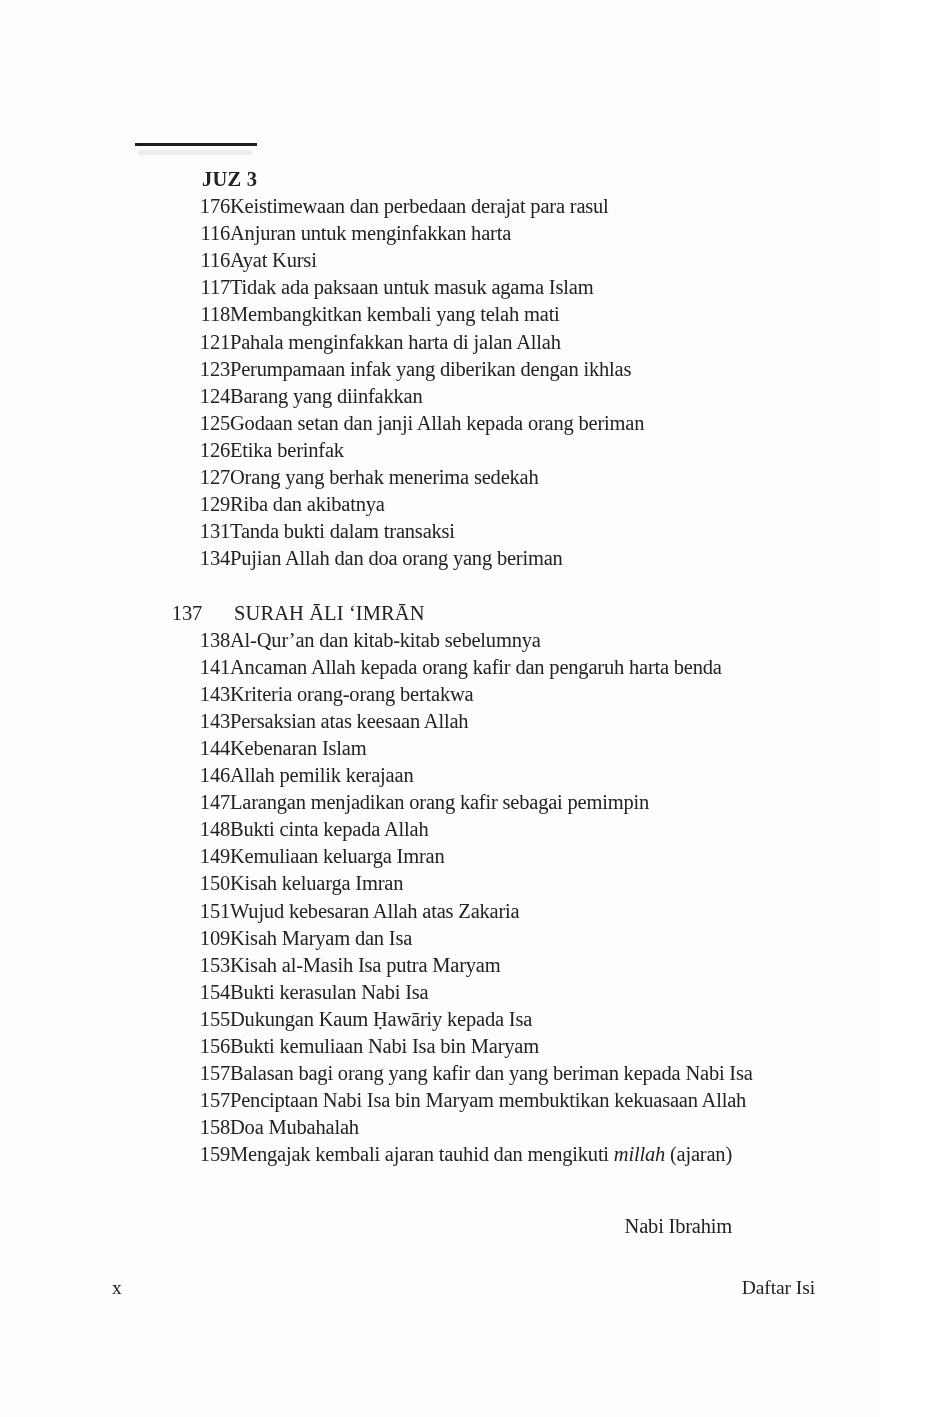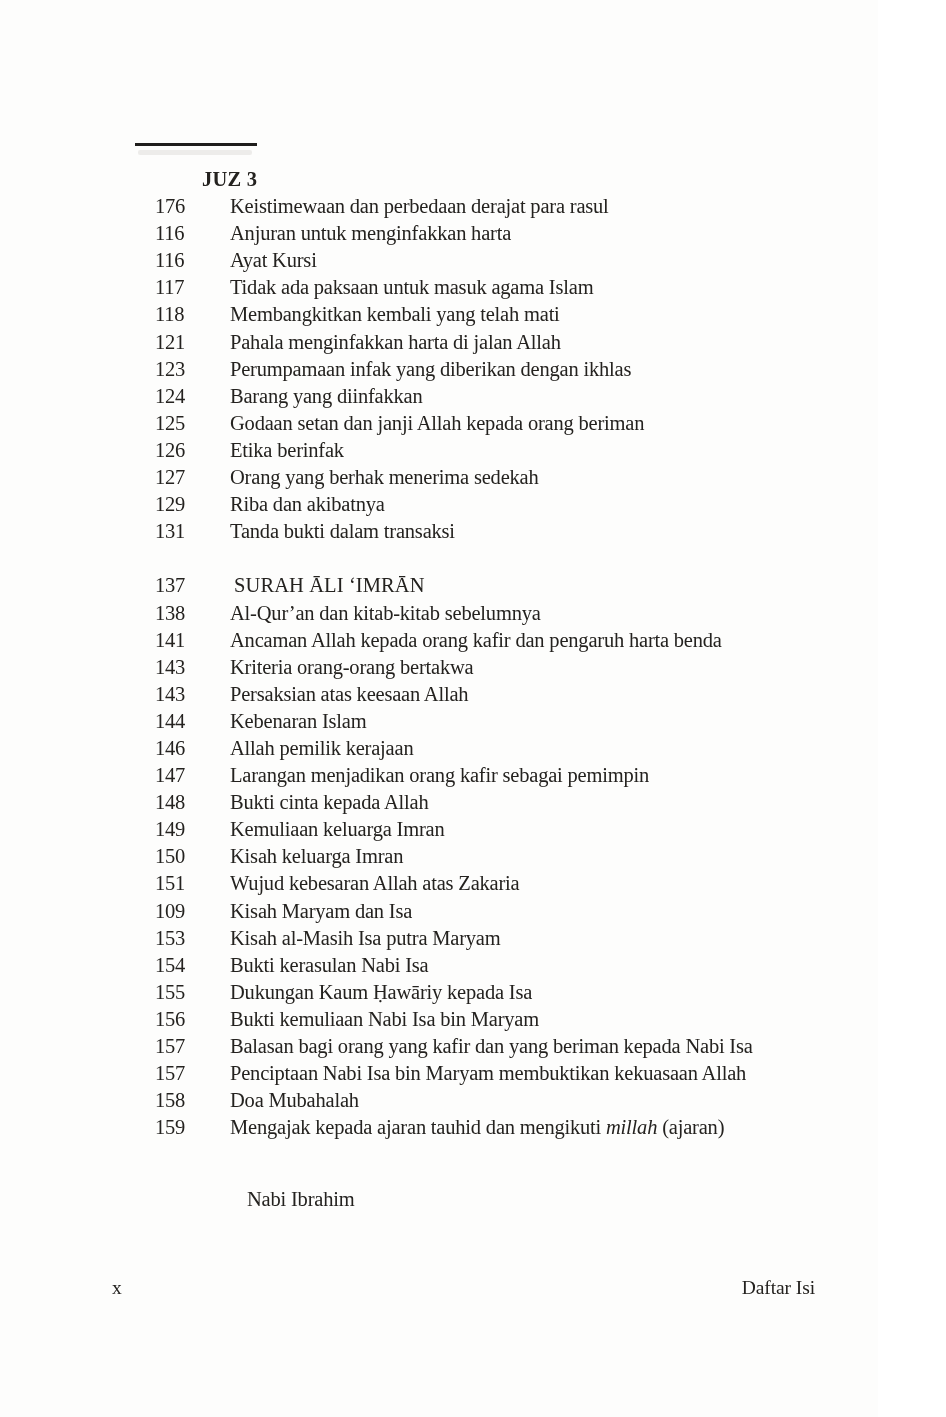--- a/index.html
+++ b/index.html
@@ -12,20 +12,21 @@
     background: #ffffff;
     font-family: "Liberation Serif", "DejaVu Serif", serif;
     color: #24221f;
     overflow: hidden;
   }
   .page {
     position: relative;
     width: 878px;
     height: 1417px;
     background: #fdfdfc;
+    text-align: right;
   }
   .rule {
     position: absolute;
     left: 135px;
     top: 143px;
     width: 122px;
     height: 2.5px;
     background: #1f1e1c;
   }
   .rule-shadow {
@@ -156,20 +157,24 @@
         <span class="title">Orang yang berhak menerima sedekah</span>
       </div>
         <div class="row">
         <span class="num">129</span>
         <span class="title">Riba dan akibatnya</span>
       </div>
         <div class="row">
         <span class="num">131</span>
         <span class="title">Tanda bukti dalam transaksi</span>
       </div>
+        <div class="row">
+        <span class="num">134</span>
+        <span class="title">Pujian Allah dan doa orang yang beriman</span>
+      </div>
       </div>
 
     <div class="row blank"></div>
 
     <div class="row">
       <span class="num narrow">137</span>
       <span class="title surah-title">SURAH ĀLI ‘IMRĀN</span>
     </div>
 
     <div>
@@ -247,21 +252,21 @@
         <span class="title">Penciptaan Nabi Isa bin Maryam membuktikan kekuasaan Allah</span>
       </div>
         <div class="row">
         <span class="num">158</span>
         <span class="title">Doa Mubahalah</span>
       </div>
       </div>
 
     <div class="row">
       <span class="num">159</span>
-      <span class="title"><span>Mengajak kepada ajaran tauhid dan mengikuti </span><em>millah</em><span> (ajaran)</span><span class="line2">Nabi Ibrahim</span></span>
+      <span class="title"><span>Mengajak kembali ajaran tauhid dan mengikuti </span><em>millah</em><span> (ajaran)</span><span class="line2">Nabi Ibrahim</span></span>
     </div>
 
   </div>
 
   <div class="footer">
     <span>x</span>
     <span>Daftar Isi</span>
   </div>
 
 </div>

